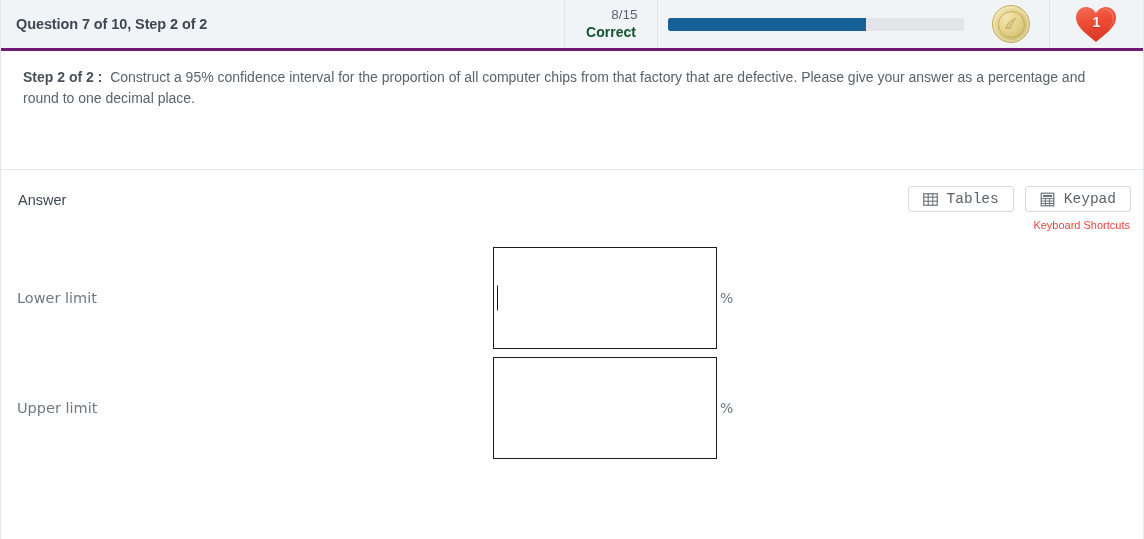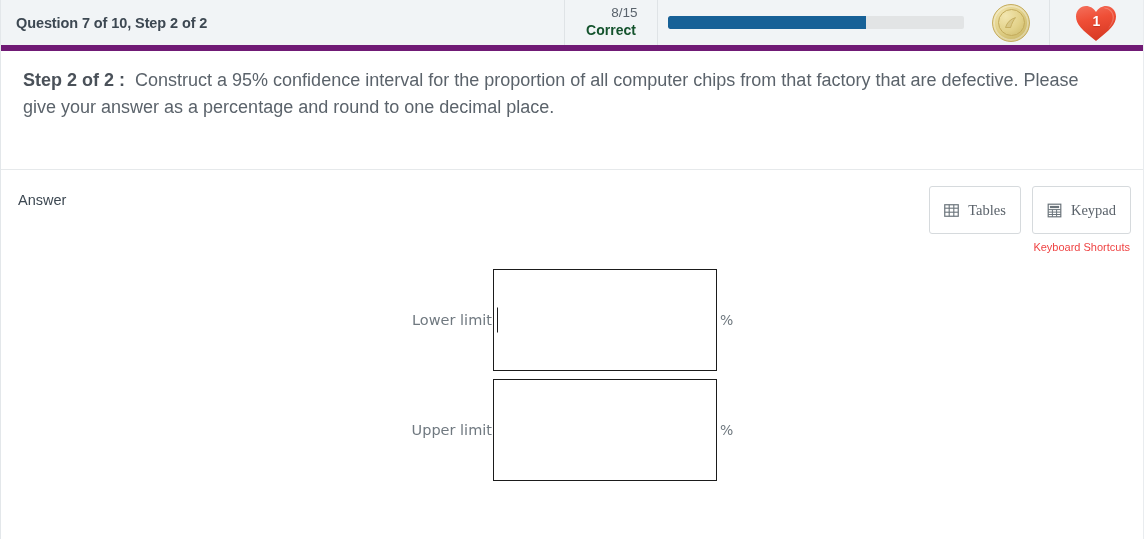--- a/index.html
+++ b/index.html
@@ -24,21 +24,21 @@
     border-right: 1px solid #e9ecef;
   }
 
   
   .qheader {
     position: relative;
     display: flex;
     align-items: stretch;
     height: 51px;
     background: #f1f4f6;
-    border-bottom: 6px solid #701a75;
+    border-bottom: 3px solid #701a75;
     justify-content: center;
   }
   .qheader-title {
     display: flex;
     align-items: center;
     padding-left: 15px;
     width: 575px;
     font-size: 14.5px;
     font-weight: bold;
     color: #3d4852;
@@ -144,21 +144,21 @@
     border-bottom: 1px solid #e6e9eb;
     min-height: 119px;
   }
   .q-intro {
     font-size: 14.3px;
     color: #5b636b;
     line-height: 1.5;
     margin: 0 0 11px 0;
   }
   .q-step {
-    font-size: 18px;
+    font-size: 14px;
     color: #5b636b;
     line-height: 1.52;
     margin: 0;
     max-width: 1090px;
   }
   .q-step b {
     color: #4a5159;
     font-weight: bold;
   }
 
@@ -185,29 +185,29 @@
     align-items: flex-end;
   }
   .tool-row {
     display: flex;
     gap: 11px;
   }
   .tool-btn {
     display: inline-flex;
     align-items: center;
     gap: 9px;
-    height: 48px;
+    height: 26px;
     padding: 0 14px;
     background: #ffffff;
     border: 1px solid #d6dadd;
     border-radius: 3px;
     font-size: 14.5px;
     color: #5b636b;
     cursor: pointer;
-    font-family: Liberation Serif, serif;
+    font-family: Liberation Mono, monospace;
   }
   .tool-btn svg { display: block; }
   .shortcuts-link {
     margin-top: 7px;
     margin-right: 1px;
     font-size: 11px;
     color: #ef4444;
     text-decoration: none;
     cursor: pointer;
   }
@@ -217,21 +217,21 @@
     margin-top: 16px;
   }
   .input-row {
     display: flex;
     align-items: center;
     justify-content: flex-start;
     margin-bottom: 8px;
   }
   .row-label {
     width: 476px;
-    text-align: right;
+    text-align: left;
     padding-right: 1px;
     font-family: "DejaVu Sans", sans-serif;
     font-size: 14.5px;
     color: #707980;
     white-space: nowrap;
   }
   .mathbox {
     position: relative;
     width: 224px;
     height: 102px;

